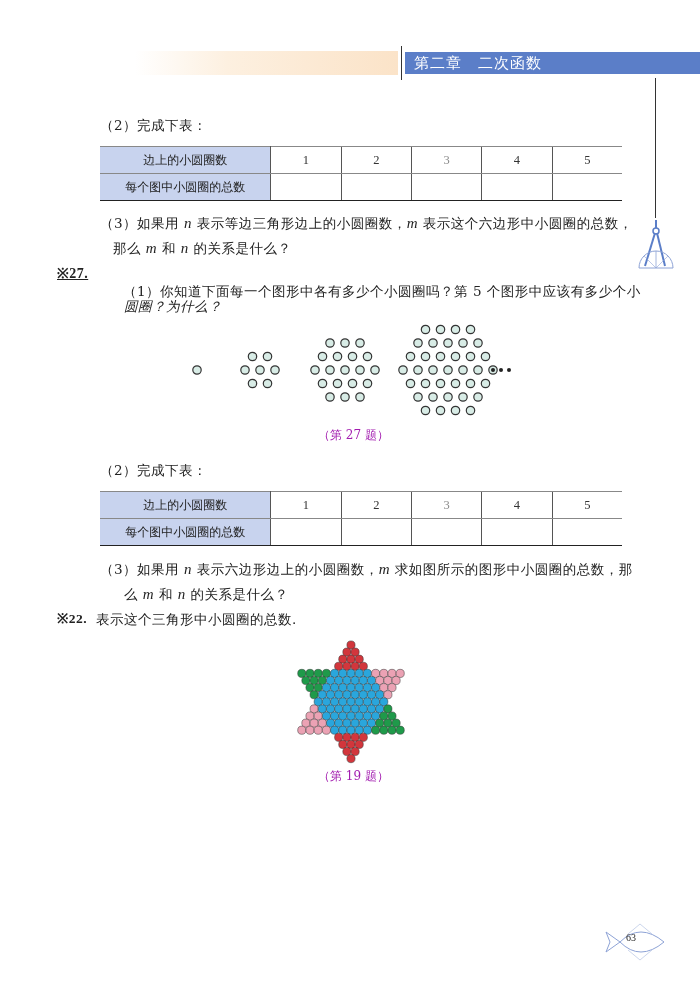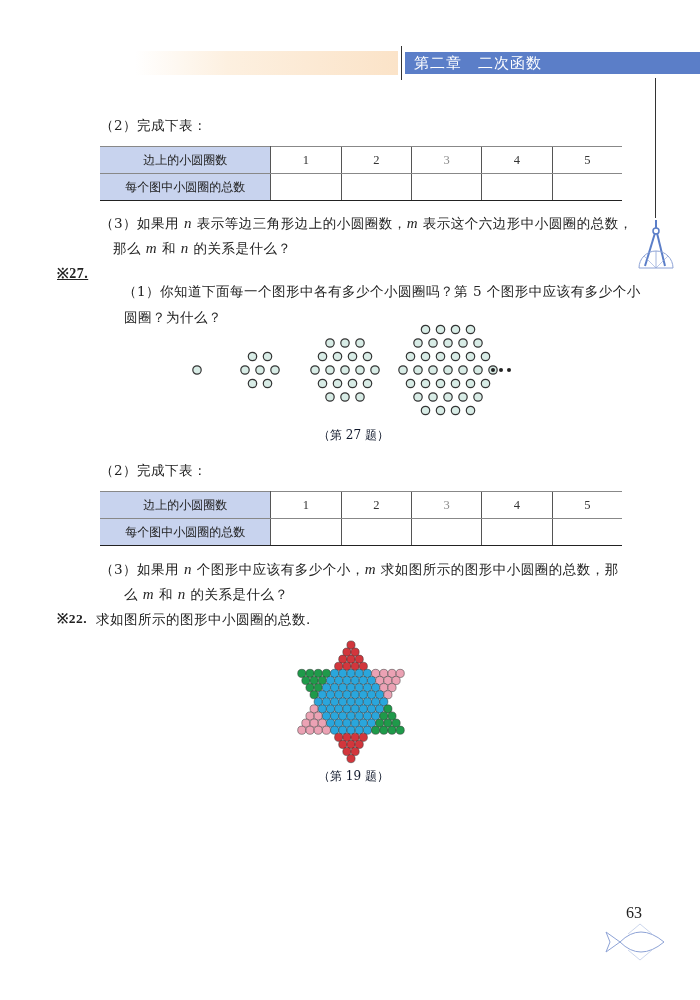--- a/index.html
+++ b/index.html
@@ -37,23 +37,23 @@
     height:26px; text-align:center; border-bottom:1px solid #888; padding:0;
     border-left:1px solid #555;
     margin-left:20px;
   }
   table.t tr:first-child td { border-top:1px solid #888; }
   table.t tr:last-child td { border-bottom:1.5px solid #222; }
   table.t td.head { background:#c8d3ee; width:172px; border-left:none; color:#222; border-right:1px solid #555;}
   table.t td.val { width:70px; color:#333; font-family:"Liberation Serif", serif; font-size:12.5px; }
   table.t td.val.light { color:#888; }
 
-  .caption { font-size:12px; color:#0f172a; font-family:"DejaVu Serif", serif; }
+  .caption { font-size:12px; color:#a21caf; font-family:"DejaVu Serif", serif; }
   .page-fish { left:600px; top:920px; width:70px; height:45px; }
-  .page-num { left:626px; top:904px; font-size:16px; font-family:"Liberation Serif", serif; color:#222; }
+  .page-num { left:626px; top:932px; font-size:10px; font-family:"Liberation Serif", serif; color:#222; }
 </style>
 </head>
 <body>
 
 <div class="abs hdr-grad"></div>
 <div class="abs hdr-vline"></div>
 <div class="abs hdr-blue">第二章　二次函数</div>
 <div class="abs right-vline"></div>
 <svg class="abs compass" viewBox="0 0 46 60">
   <line x1="23" y1="2" x2="23" y2="10" stroke="#5b7ec8" stroke-width="2"></line>
@@ -91,21 +91,21 @@
 
 <div class="abs txt" style="left:100px; top:214px;">
   <span>（3）如果用 </span><span class="italic">n</span><span> 表示等边三角形边上的小圆圈数，</span><span class="italic">m</span><span> 表示这个六边形中小圆圈的总数，</span>
 </div>
 <div class="abs txt" style="left:113px; top:239px;">
   <span>那么 </span><span class="italic">m</span><span> 和 </span><span class="italic">n</span><span> 的关系是什么？</span>
 </div>
 
 <div class="abs txt num-bold" style="left:57px; top:265px; font-size:14px;text-decoration:underline;">※27.</div>
 <div class="abs txt" style="left:96px; top:282px;margin-left:27px;">（1）你知道下面每一个图形中各有多少个小圆圈吗？第 5 个图形中应该有多少个小</div>
-<div class="abs txt" style="left:124px; top:308px;">圆圈？为什么？</div>
+<div class="abs txt" style="left:124px; top:297px;font-style:italic;">圆圈？为什么？</div>
 
 <svg class="abs" style="left:185px; top:315px;" width="340" height="110" viewBox="0 0 340 110">
   <g id="hexfig" fill="#d8ece6" stroke="#333333" stroke-width="1.2">
       <circle cx="12" cy="55" r="4.2"></circle>
       <circle cx="67.5" cy="41.5" r="4.2"></circle>
       <circle cx="82.5" cy="41.5" r="4.2"></circle>
       <circle cx="60" cy="55" r="4.2"></circle>
       <circle cx="75" cy="55" r="4.2"></circle>
       <circle cx="90" cy="55" r="4.2"></circle>
       <circle cx="67.5" cy="68.5" r="4.2"></circle>
@@ -191,28 +191,28 @@
     <td class="val"></td>
     <td class="val"></td>
     <td class="val"></td>
     <td class="val"></td>
     <td class="val"></td>
   </tr>
 </tbody>
   </table>
 
 <div class="abs txt" style="left:100px; top:560px;">
-  <span>（3）如果用 </span><span class="italic">n</span><span> 个图形中应该有多少个小，</span><span class="italic">m</span><span> 求如图所示的图形中小圆圈的总数，那</span>
+  <span>（3）如果用 </span><span class="italic">n</span><span> 表示六边形边上的小圆圈数，</span><span class="italic">m</span><span> 求如图所示的图形中小圆圈的总数，那</span>
 </div>
 <div class="abs txt" style="left:124px; top:585px;">
   <span>么 </span><span class="italic">m</span><span> 和 </span><span class="italic">n</span><span> 的关系是什么？</span>
 </div>
 
 <div class="abs txt num-bold" style="left:57px; top:610px;">※22.</div>
-<div class="abs txt" style="left:96px; top:610px;">求如图所示的图形中小圆圈的总数.</div>
+<div class="abs txt" style="left:96px; top:610px;">表示这个三角形中小圆圈的总数.</div>
 
 <svg class="abs" style="left:290px; top:638px;" width="130" height="128" viewBox="0 0 130 128">
   <g id="starfig" stroke="#333" stroke-width="0.5">
       <circle cx="61" cy="7" r="4.1" fill="#d2363c"></circle>
       <circle cx="56.9" cy="14.101199999999999" r="4.1" fill="#d2363c"></circle>
       <circle cx="65.1" cy="14.101199999999999" r="4.1" fill="#d2363c"></circle>
       <circle cx="52.8" cy="21.202399999999997" r="4.1" fill="#d2363c"></circle>
       <circle cx="61" cy="21.202399999999997" r="4.1" fill="#d2363c"></circle>
       <circle cx="69.2" cy="21.202399999999997" r="4.1" fill="#d2363c"></circle>
       <circle cx="48.7" cy="28.3036" r="4.1" fill="#d2363c"></circle>

